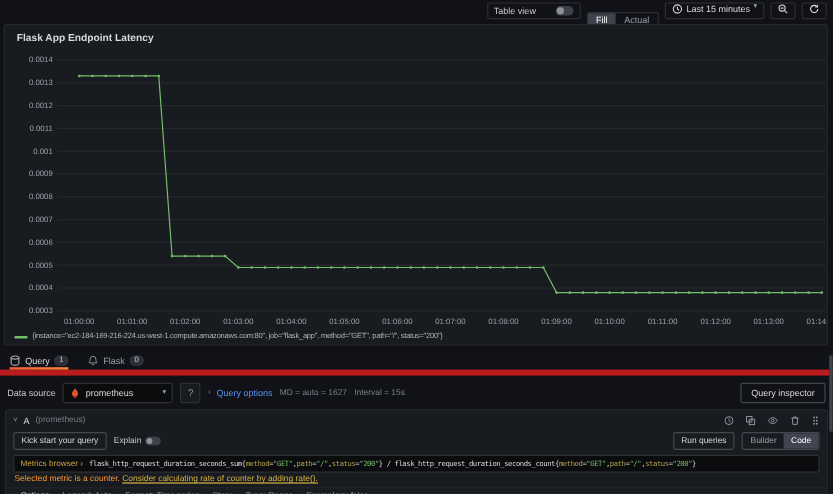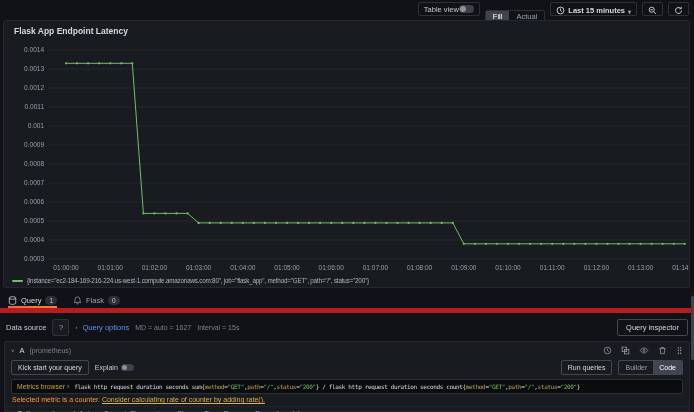--- a/index.html
+++ b/index.html
@@ -13,39 +13,39 @@
   }
   .app { position: absolute; inset: 0; }
 
   
   .toolbar {
     position: absolute; top: 0; left: 0; right: 0; height: 18px;
     display: flex; justify-content: flex-end; align-items: center;
     gap: 5px; padding: 0 5px; background: #111217;
   }
   .tv-group {
-    display: flex; align-items: center; gap: 0;
+    display: flex; align-items: center; gap: 16px;
     border: 1px solid #2e3036; border-radius: 2px;
     height: 14px; padding: 0 5px; font-size: 7.5px; color: #c8c9ce;
   }
   .toggle {
     width: 15px; height: 8px; border-radius: 4px; background: #3e4148;
     position: relative; display: inline-block; cursor: pointer;
   }
   .toggle::after {
     content: ''; position: absolute; left: 1px; top: 1px;
     width: 6px; height: 6px; border-radius: 50%; background: #8e9297;
   }
   .seg-group { display: flex; border: 1px solid #2e3036; border-radius: 2px; height: 14px; font-size: 7.5px; overflow: hidden; margin-top: 15px; }
   .seg { padding: 0 7px; display: flex; align-items: center; color: #9aa0a9; cursor: pointer; }
   .seg.active { background: #3f434c; color: #fff; }
   .tool-btn {
-    display: flex; align-items: flex-end; gap: 3px;
+    display: flex; align-items: flex-start; gap: 3px;
     border: 1px solid #2e3036; border-radius: 2px; height: 14px;
-    padding: 0 5px; font-size: 7.5px; color: #d8d9da; background: transparent; cursor: pointer; font-weight: bold;
+    padding: 0 5px; font-size: 7.5px; color: #d8d9da; background: transparent; cursor: pointer;
   }
   .tool-btn svg { display: block; }
   .caret { font-size: 6px; color: #9aa0a9; line-height: 1; }
 
   
   .panel {
     position: absolute; left: 3px; top: 20px; width: 687px; height: 268px;
     background: #181b1f; border: 1px solid #25272e; border-radius: 2px; overflow: hidden;
   }
   .panel-title { position: absolute; top: 5px; left: 10px; font-size: 8.5px; font-weight: 600; color: #d8d9da; }
@@ -293,20 +293,30 @@
           <path d="M6 1.2a3.2 3.2 0 0 0-3.2 3.2c0 2.8-1 3.2-1 4.2h8.4c0-1-1-1.4-1-4.2A3.2 3.2 0 0 0 6 1.2z"></path>
           <path d="M5 9.8a1 1 0 0 0 2 0"></path>
         </svg>
       <span>Flask</span>
       <span class="badge">0</span>
     </div>
   </div>
 
   <div class="ds-row">
     <span class="ds-label">Data source</span>
+    <div class="ds-select">
+      <svg width="9" height="9" viewBox="0 0 12 12">
+          <path d="M6 .6C7.2 2.6 9.4 3.8 9.4 6.6a3.4 3.4 0 0 1-6.8 0C2.6 4.2 4.8 2.8 6 .6z" fill="#e6522c"></path>
+          <rect x="4" y="8.6" width="4" height="1.2" fill="#e6522c"></rect>
+          <rect x="4.6" y="10.2" width="2.8" height="1" fill="#e6522c"></rect>
+        </svg>
+      <span>prometheus</span>
+      <span class="grow"></span>
+      <span class="caret">▾</span>
+    </div>
     <button class="help-btn">
       <span>?</span>
     </button>
     <div class="qopts">
       <span class="chev">›</span>
       <span class="lbl">Query options</span>
     </div>
     <span class="summary">MD = auto = 1627</span>
     <span class="summary">Interval = 15s</span>
     <span class="flex-spacer"></span>

